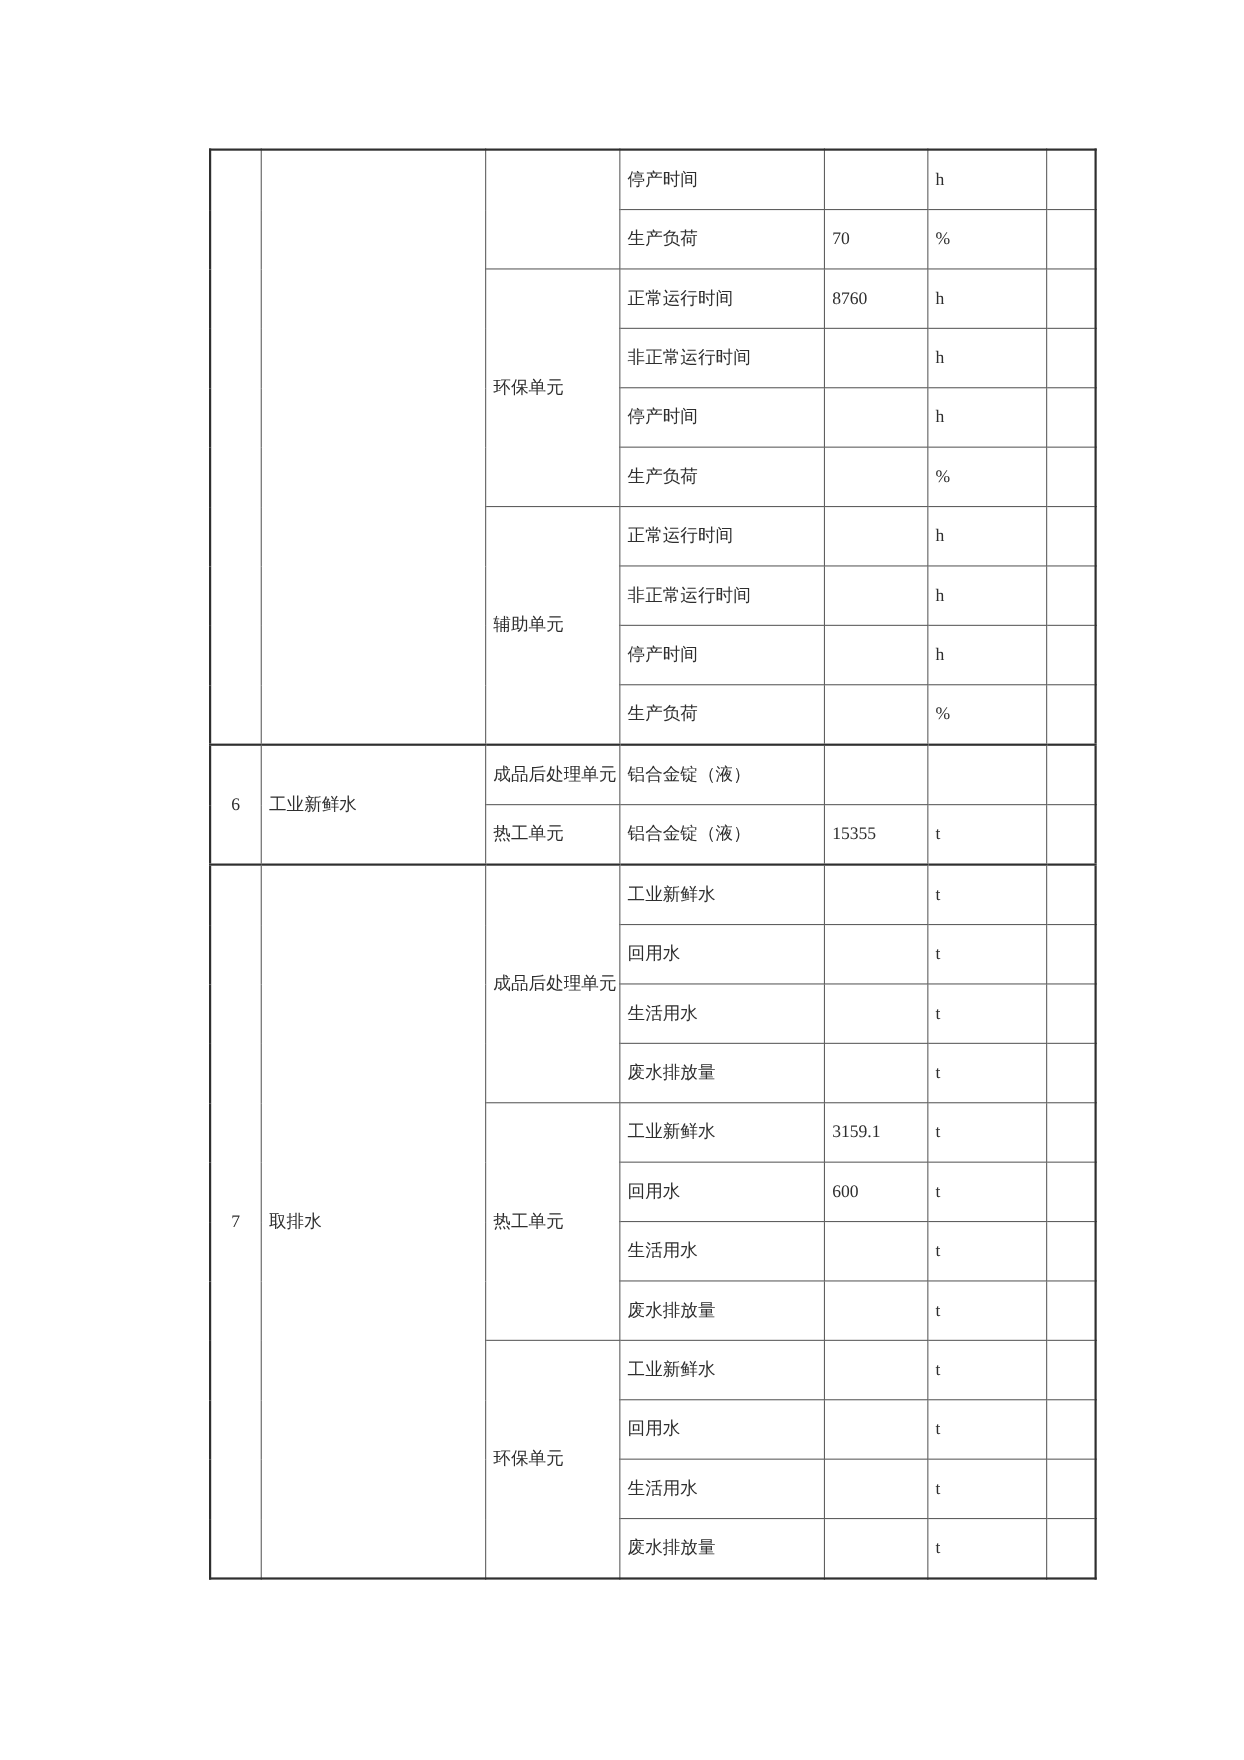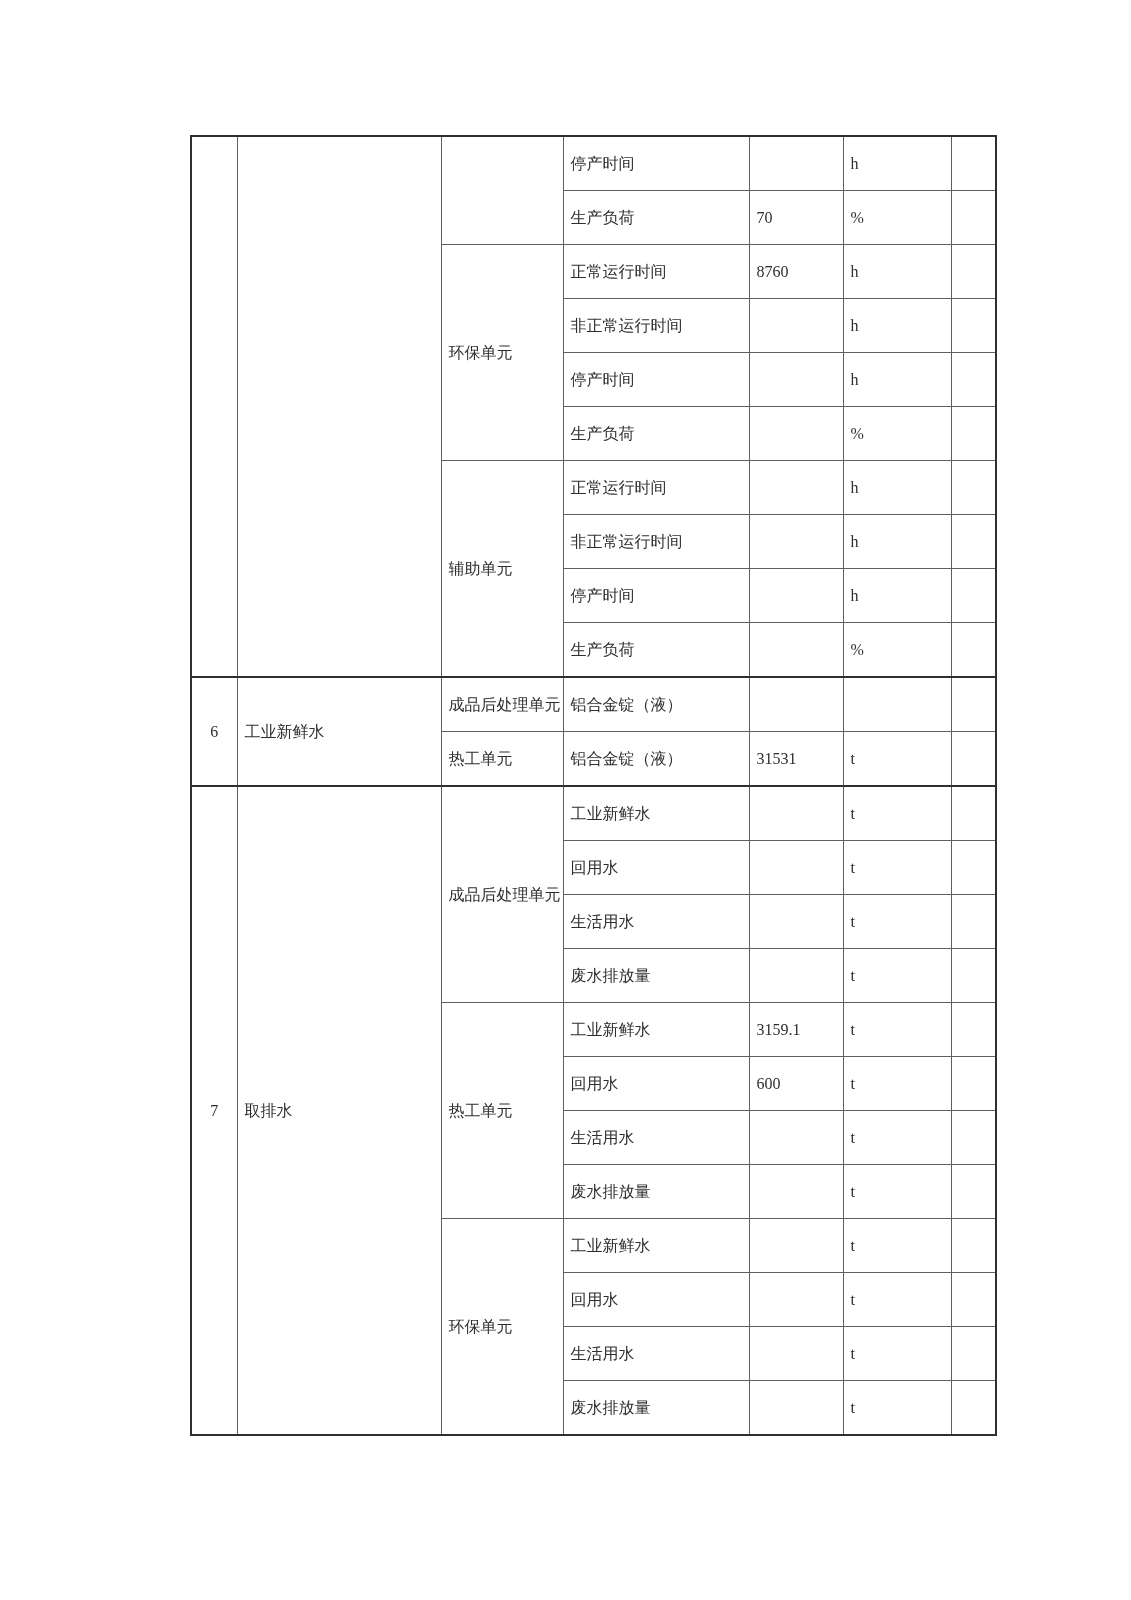--- a/index.html
+++ b/index.html
@@ -129,21 +129,21 @@
       <td rowspan="2">工业新鲜水</td>
       <td>成品后处理单元</td>
       <td>铝合金锭（液）</td>
       <td></td>
       <td></td>
       <td></td>
     </tr>
     <tr>
       <td>热工单元</td>
       <td>铝合金锭（液）</td>
-      <td>31531</td>
+      <td>15355</td>
       <td>t</td>
       <td></td>
     </tr>
 
     <tr class="section-start">
       <td class="c-no" rowspan="12">7</td>
       <td rowspan="12">取排水</td>
       <td rowspan="4">成品后处理单元</td>
       <td>工业新鲜水</td>
       <td></td>

